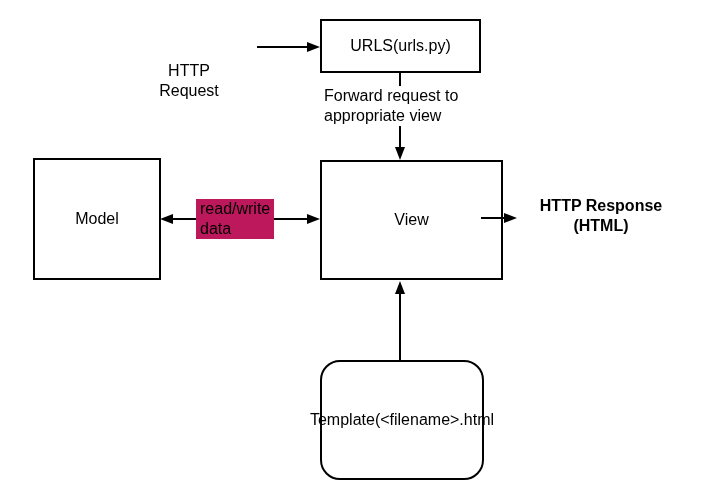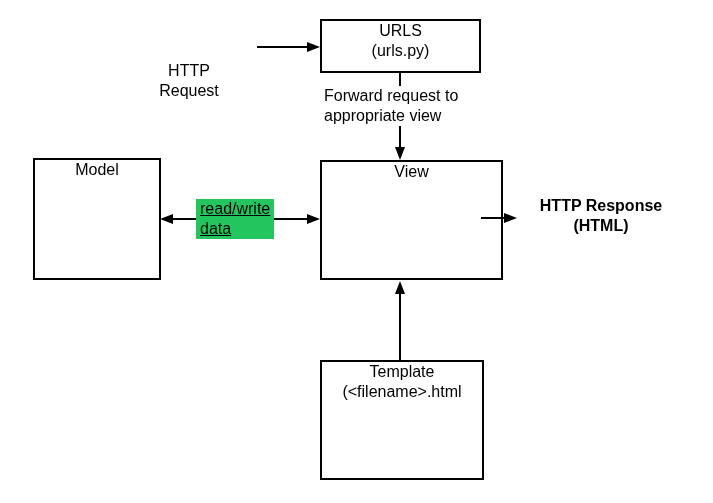--- a/index.html
+++ b/index.html
@@ -18,29 +18,29 @@
     color: #000000;
     overflow: hidden;
   }
   
   .node-box {
     position: absolute;
     box-sizing: border-box;
     border: 2px solid #000000;
     background: #ffffff;
     display: flex;
-    flex-direction: column;
+    flex-direction: row;
     align-items: center;
-    justify-content: flex-start;
+    justify-content: center;
     text-align: center;
   }
   #box-urls     { left: 320px; top: 19px;  width: 161px; height: 54px;  }
   #box-model    { left: 33px;  top: 158px; width: 128px; height: 122px; }
   #box-view     { left: 320px; top: 160px; width: 183px; height: 120px; }
-  #box-template { left: 320px; top: 360px; width: 164px; height: 120px; }
+  #box-template { left: 320px; top: 360px; width: 164px; height: 120px; border-radius: 20px; }
 
   
   .free-label {
     position: absolute;
     white-space: nowrap;
   }
   #label-http-request {
     left: 139px; top: 25px; width: 100px;
     text-align: center;
     margin-top: 36px;
@@ -48,24 +48,23 @@
   #label-forward {
     left: 322px; top: 86px;
     text-align: left;
     background: #ffffff;
     padding: 0 2px;
     z-index: 2;
   }
   #label-read-write {
     left: 196px; top: 199px;
     text-align: left;
-    background: #22c55e;
+    background: #be185d;
     padding: 0 4px;
     z-index: 2;
-    text-decoration: underline;
   }
   #label-http-response {
     left: 521px; top: 196px; width: 160px;
     text-align: center;
     font-weight: bold;
   }
 
   
   .arrow-line {
     position: absolute;

